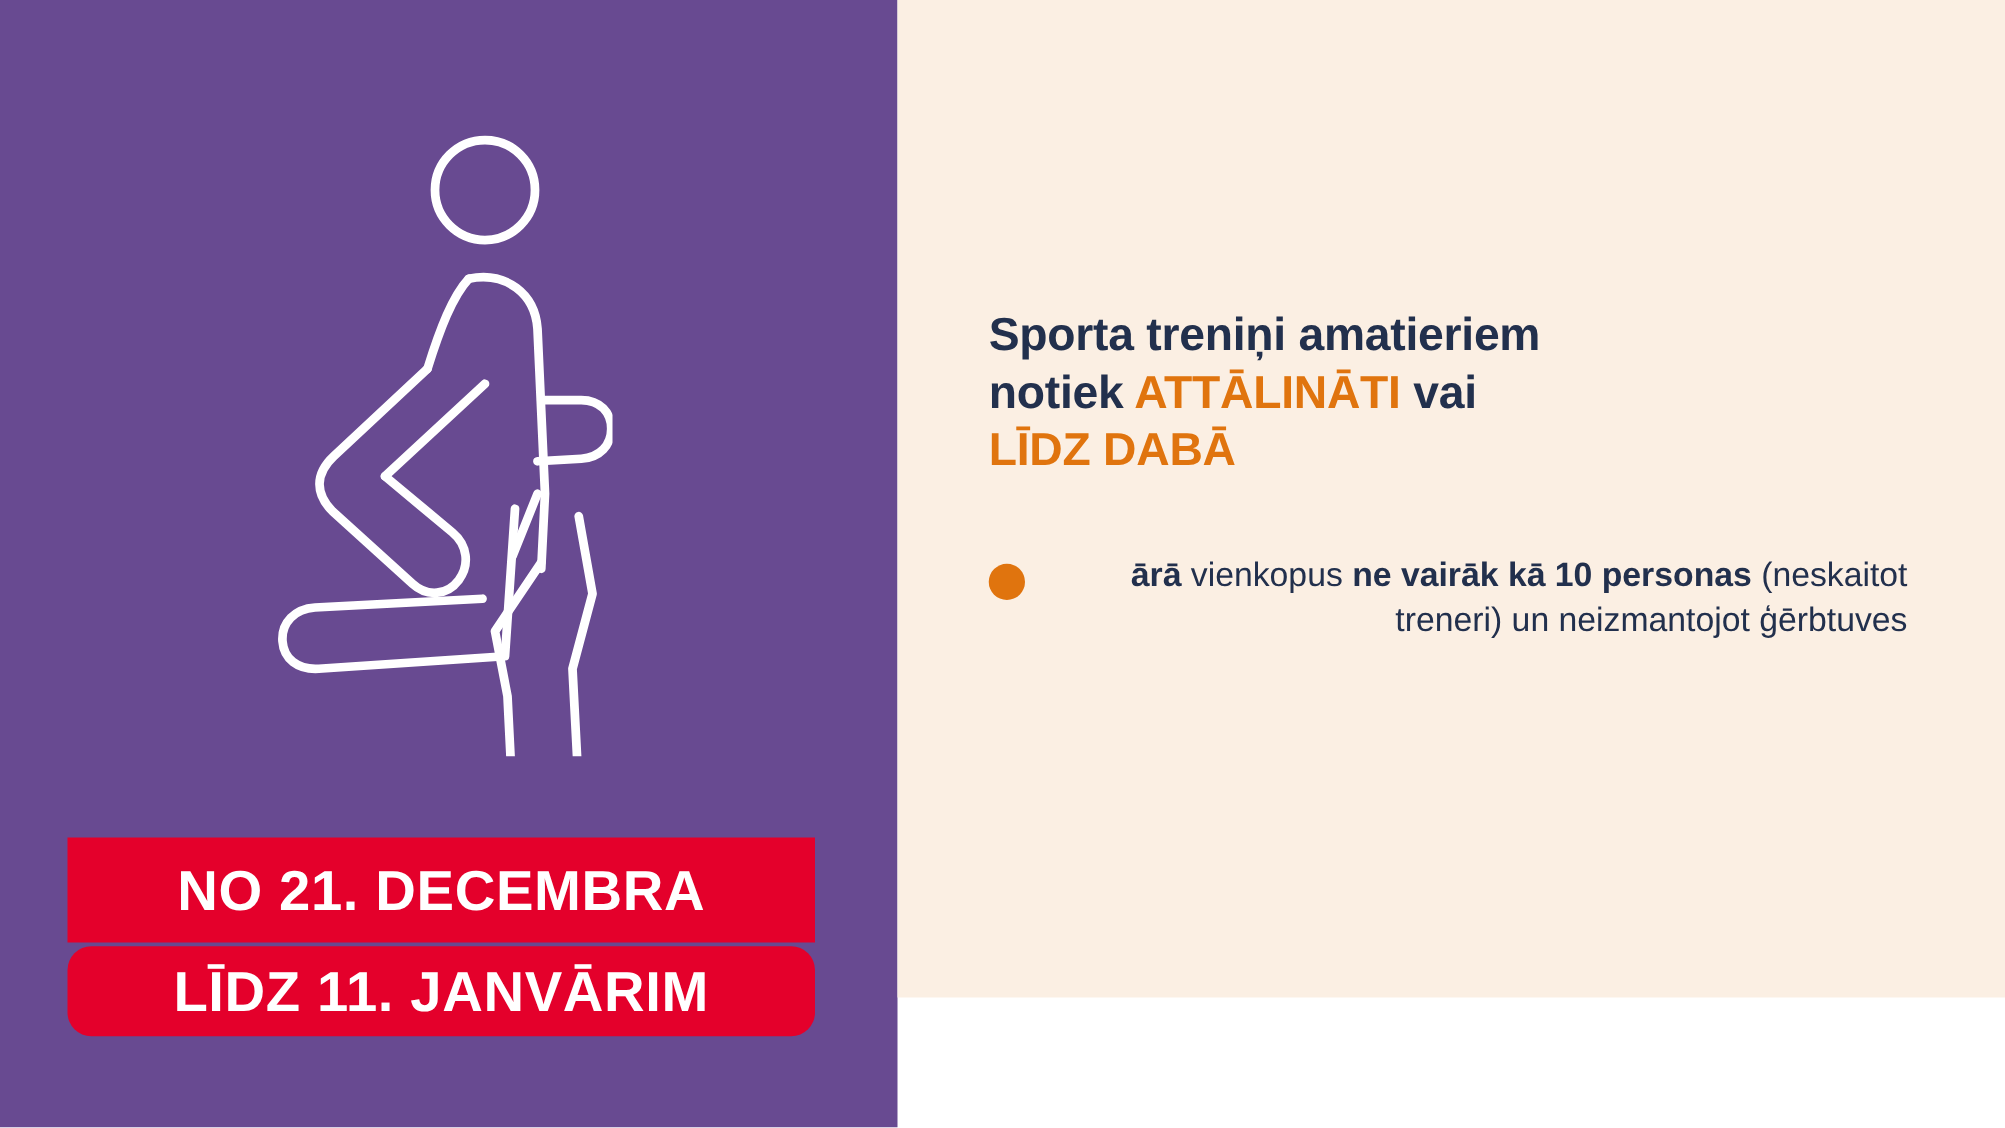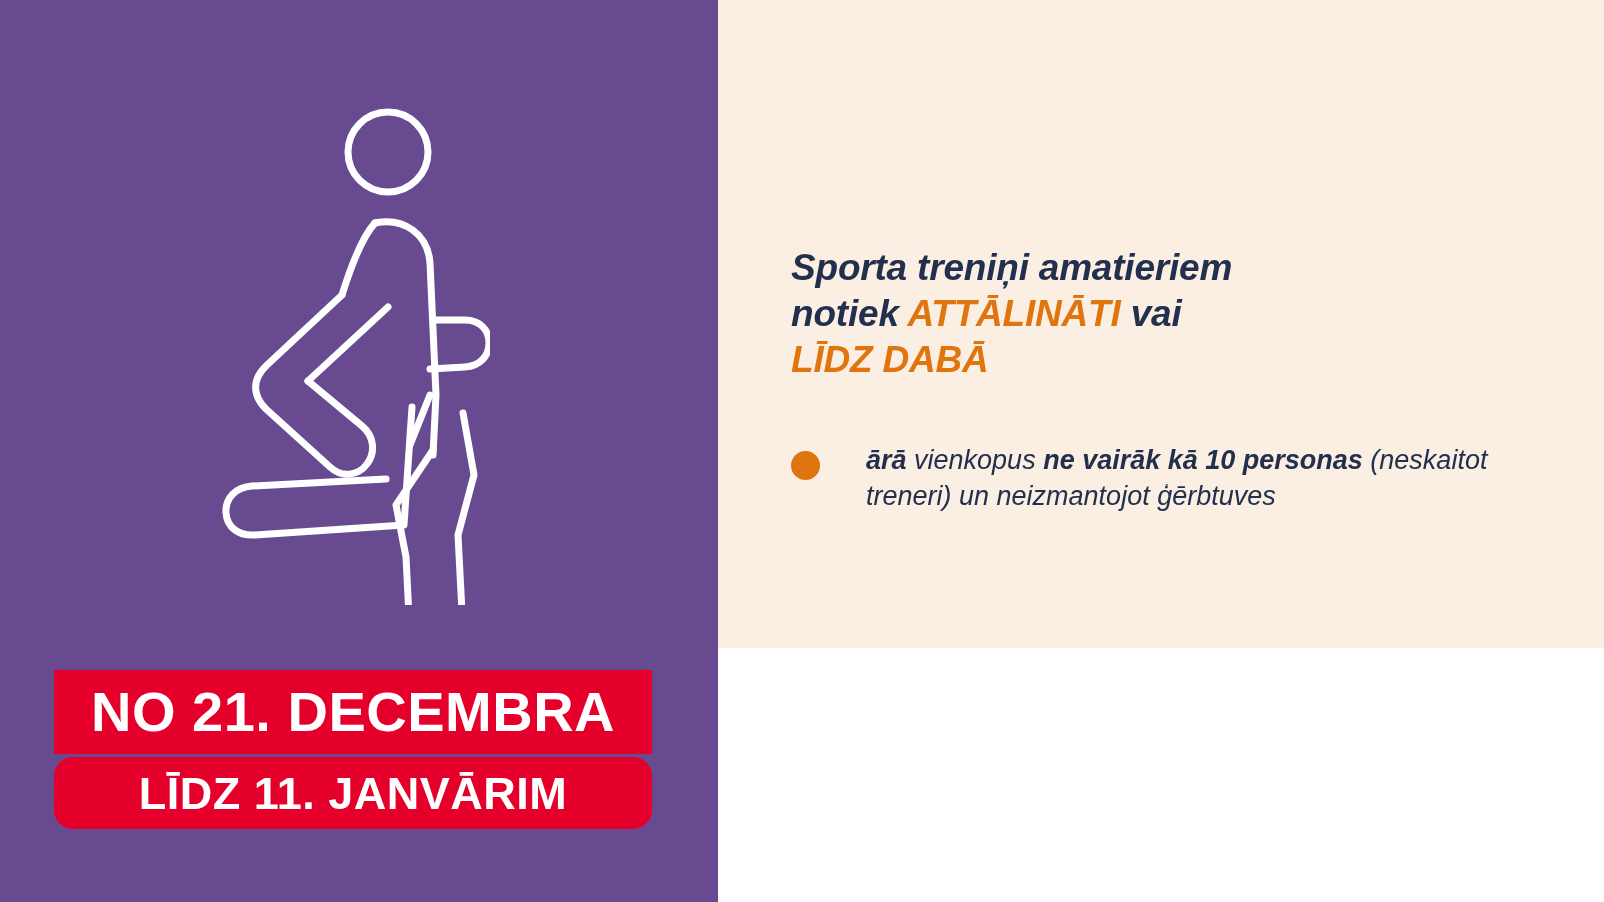--- a/index.html
+++ b/index.html
@@ -53,42 +53,41 @@
     color: #ffffff;
     font-weight: 700;
     letter-spacing: 0.5px;
     display: flex;
     align-items: center;
     justify-content: center;
     box-sizing: border-box;
   }
   .date-banner.first {
     height: 84px;
-    font-size: 56px;
+    font-size: 45px;
     margin-bottom: 3px;
   }
   .date-banner.second {
     height: 72px;
     font-size: 45px;
     border-radius: 19px;
   }
   .date-banner span {
     white-space: nowrap;
     line-height: 1;
     display: block;
   }
 
   
   .right-panel {
     position: relative;
     width: 886px;
-    height: 648px;
+    height: 798px;
     background: #FBEFE3;
     flex: 0 0 886px;
-    font-style: italic;
   }
 
   .headline {
     position: absolute;
     left: 73px;
     top: 245px;
     width: 700px;
     font-size: 37px;
     font-weight: 700;
     line-height: 1.24;
@@ -98,20 +97,21 @@
   .headline .accent {
     color: #E0740E;
     text-align: right;
   }
 
   .bullets {
     position: absolute;
     left: 73px;
     top: 443px;
     width: 760px;
+    text-align: right;
   }
   .bullet-row {
     display: flex;
     align-items: flex-start;
   }
   .bullet-row + .bullet-row {
     margin-top: 56px;
   }
   .bullet-dot {
     flex: 0 0 auto;

